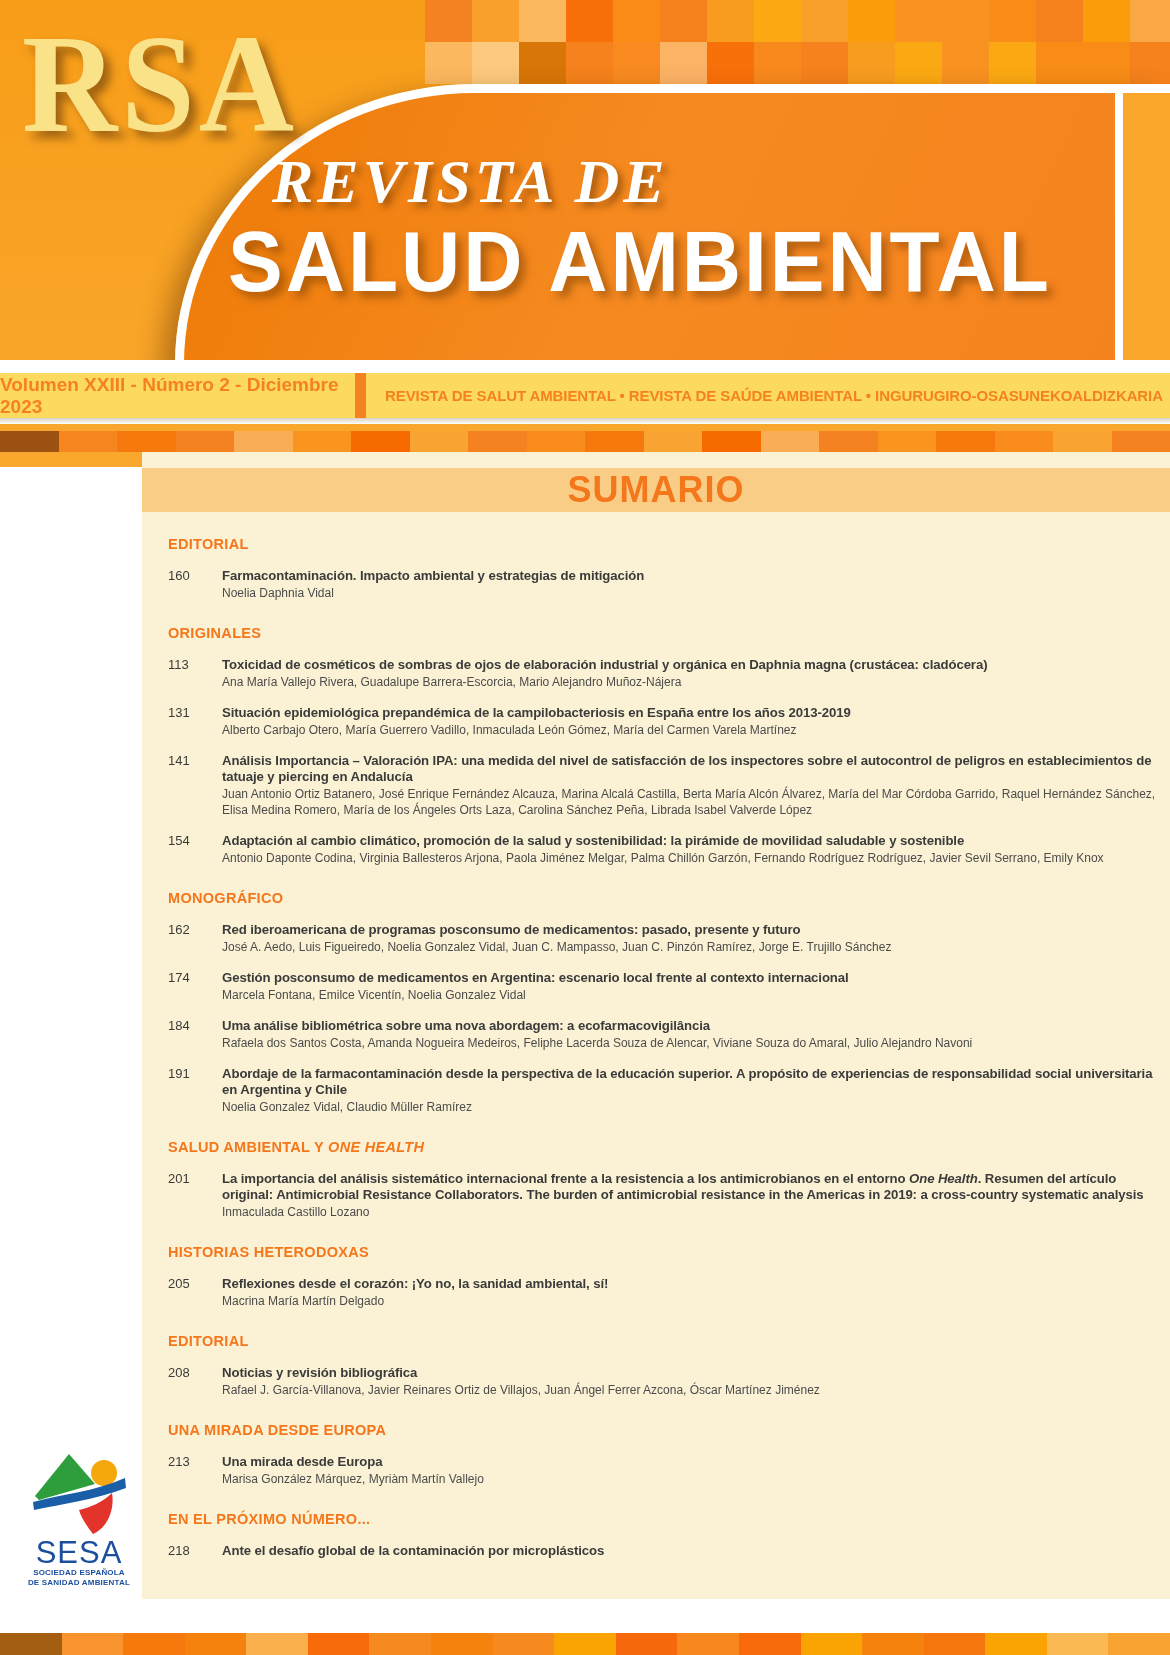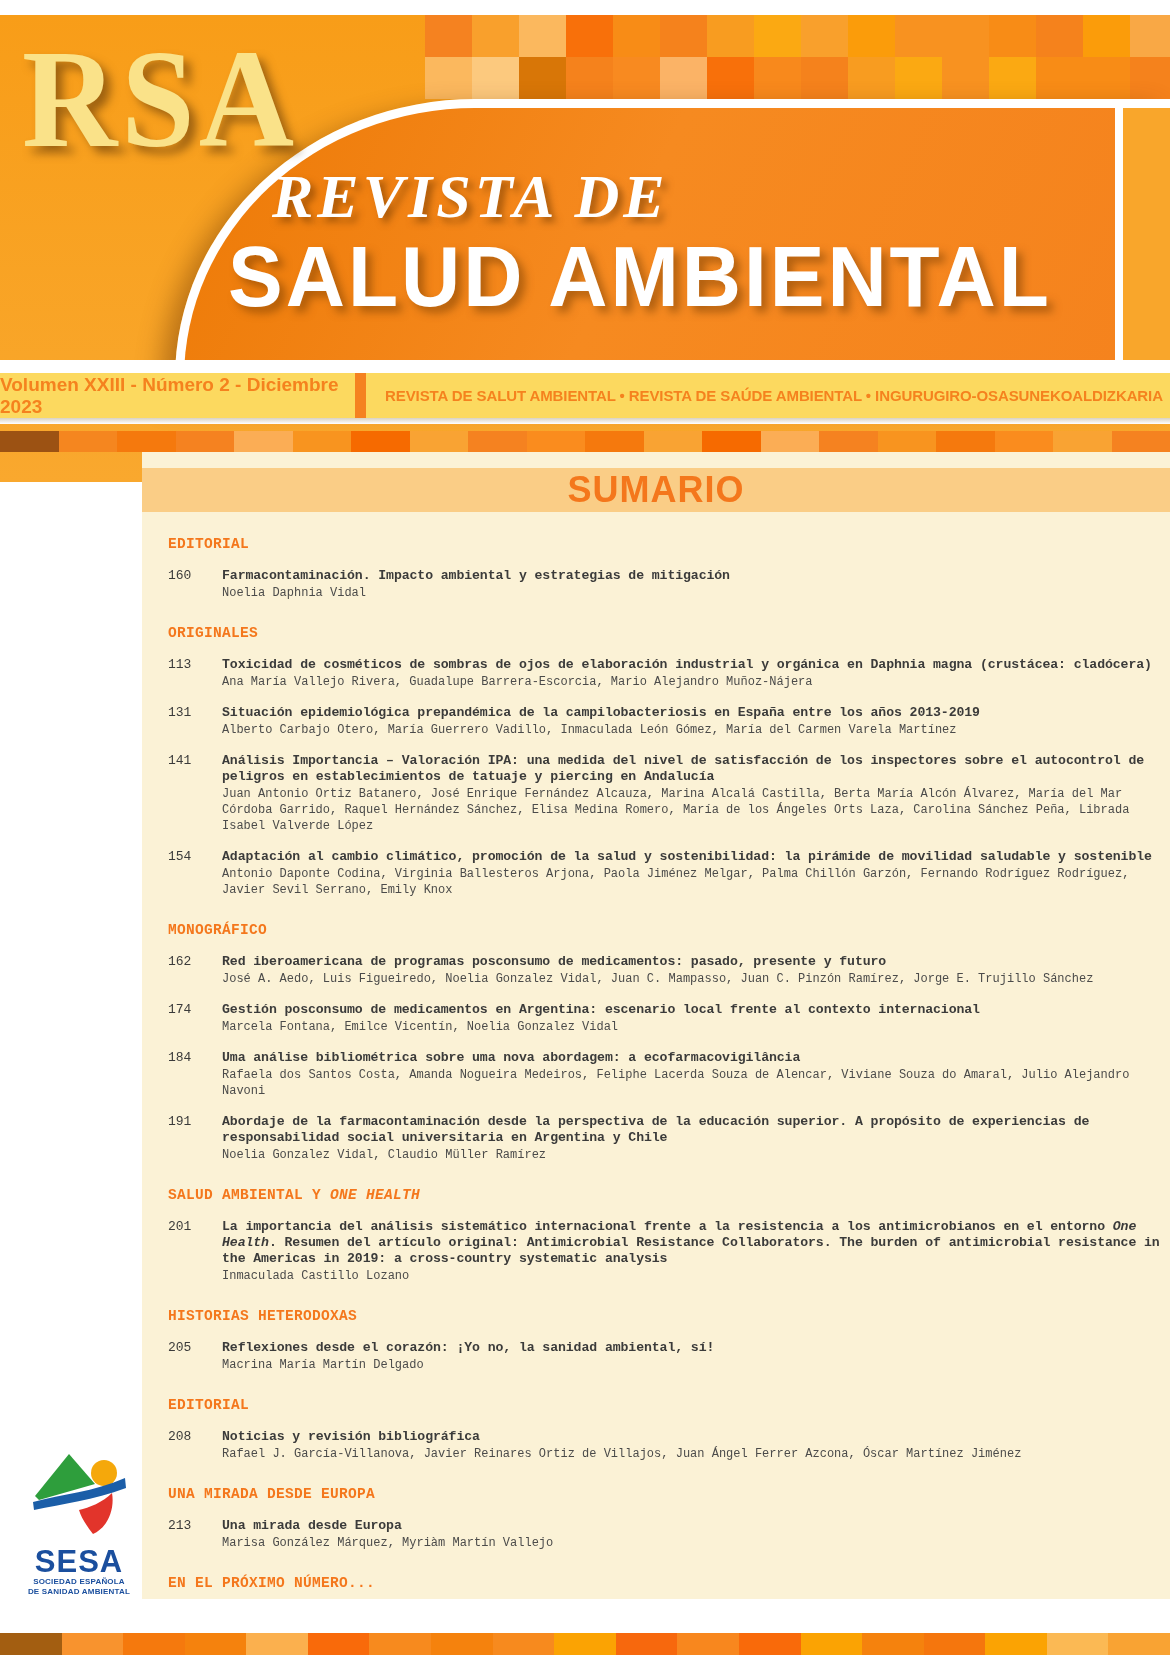--- a/index.html
+++ b/index.html
@@ -1,20 +1,20 @@
 <!DOCTYPE html>
 <html><head>
 <meta charset="utf-8">
 <style>
   html,body{margin:0;padding:0;background:#ffffff;}
   .page{position:relative;width:1170px;height:1655px;background:#ffffff;overflow:hidden;
         font-family:"Liberation Sans",sans-serif;}
 
   
-  .header{position:absolute;top:15px;left:0;width:1170px;height:467px;overflow:hidden;
+  .header{position:absolute;top:0;left:0;width:1170px;height:467px;overflow:hidden;
           background:linear-gradient(180deg,#F89D18,#F9A82E);}
   .header-mosaic{position:absolute;top:0;left:425px;width:760px;height:84px;
                  display:flex;flex-wrap:wrap;overflow:hidden;}
   .header-mosaic .cell{width:47px;height:42px;}
   .blob{position:absolute;top:84px;left:175px;right:0;height:285px;
         background:linear-gradient(115deg,#ED7A06,#F68A20 45%,#F5821D);
         border:9px solid #ffffff;border-bottom:none;border-right:none;
         border-top-left-radius:300px 280px;
         box-shadow:-14px 10px 26px rgba(107,51,0,.45);}
   .right-margin{position:absolute;top:93px;right:0;width:47px;height:267px;
@@ -47,35 +47,35 @@
   .mid-mosaic .cell{flex:1;height:21px;}
   .footer-mosaic{position:absolute;bottom:0;left:0;width:1170px;height:22px;display:flex;}
   .footer-mosaic .cell{flex:1;height:22px;}
 
   
   .content{position:absolute;top:452px;left:142px;width:1028px;height:1147px;
            background:#FBF2D6;overflow:hidden;}
   .sumario-band{margin-top:16px;height:44px;background:#FACD86;display:flex;
            align-items:center;justify-content:center;}
   .sumario-title{font-weight:bold;font-size:36px;color:#F4771C;letter-spacing:1px;}
-  .sections{padding:0 8px 0 26px;font-family:Liberation Mono, monospace;}
+  .sections{padding:0 8px 0 26px;}
   .sec-head{margin-top:24px;font-weight:bold;font-size:14.5px;color:#F4771C;
             letter-spacing:.3px;line-height:17px;}
   .sec-head em{font-style:italic;}
   .entry{display:flex;margin-top:15px;}
   .pagenum{width:54px;flex:0 0 54px;font-size:13px;color:#3B3B3A;line-height:16px;}
   .ebody{flex:1;min-width:0;}
   .etitle{font-weight:bold;font-size:13.2px;color:#3B3B3A;line-height:16px;letter-spacing:-0.1px;}
   .etitle em{font-style:italic;}
   .eauthors{font-size:12px;color:#4B4B4A;line-height:16px;margin-top:1px;}
 
   
   .sesa{position:absolute;top:1450px;left:25px;width:108px;text-align:center;}
   .sesa svg{display:block;margin:0 auto;}
-  .sesa-acronym{font-weight:bold;font-size:31px;line-height:30px;color:#1B4F9E;letter-spacing:1px;margin-top:9px;}
+  .sesa-acronym{font-weight:normal;font-size:31px;line-height:30px;color:#1B4F9E;letter-spacing:1px;}
   .sesa-sub{font-weight:bold;font-size:8px;line-height:9.5px;color:#1B4F9E;letter-spacing:.2px;}
 </style>
 </head>
 <body>
 
 <div class="page">
 
   <div class="header">
     <div class="header-mosaic">
         <div class="cell" style="background: rgb(245, 130, 32);"></div>

